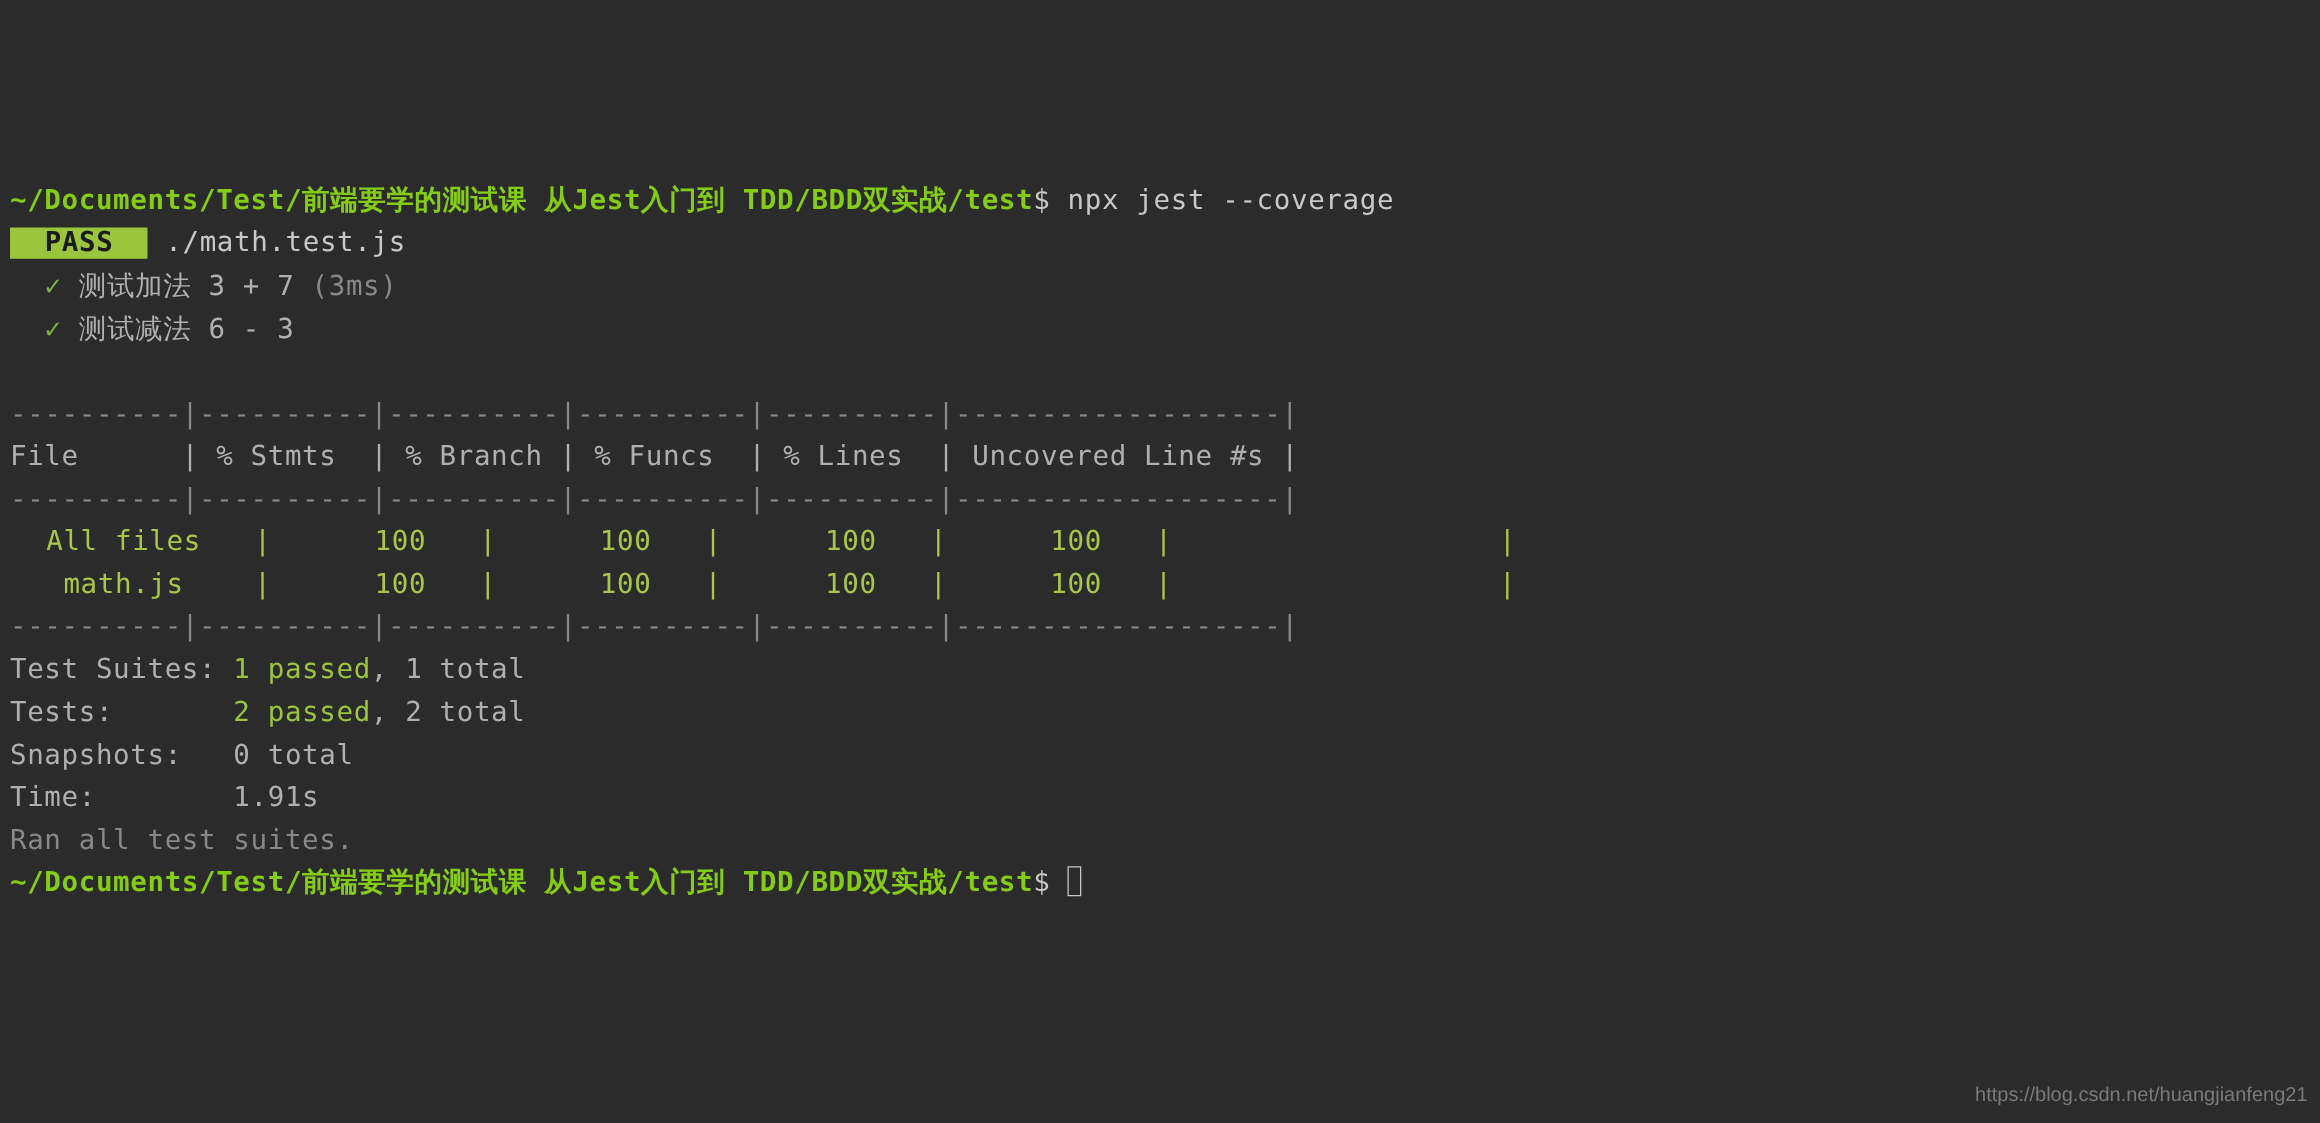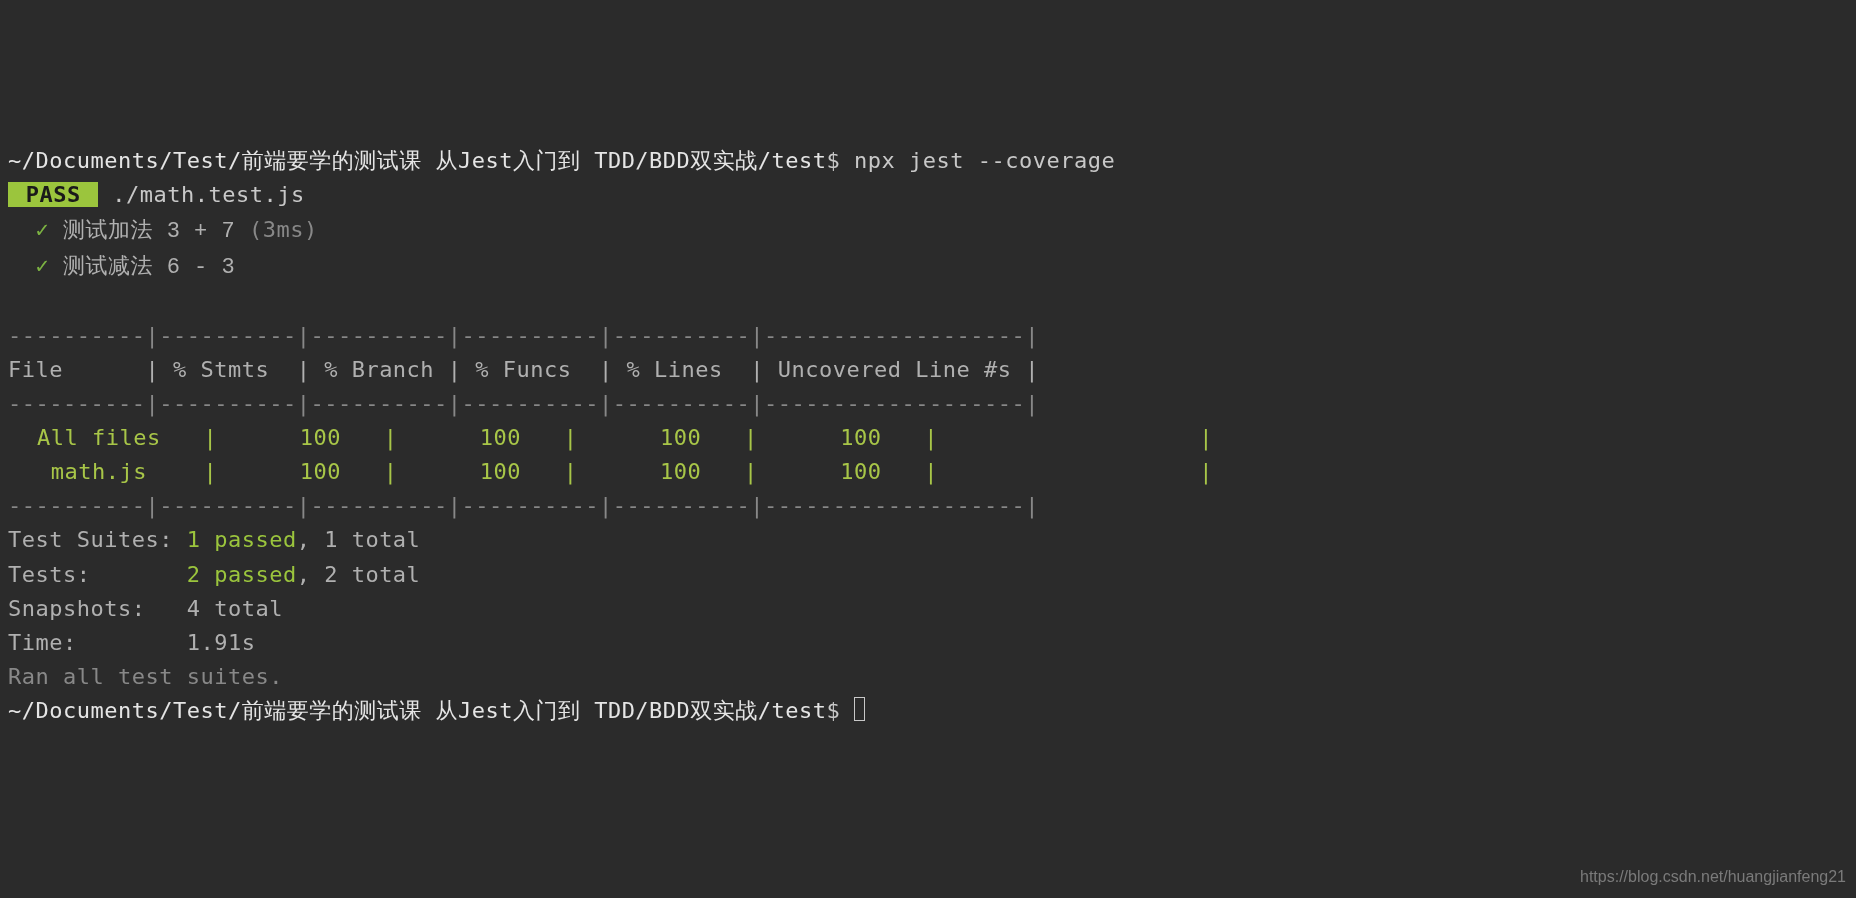--- a/index.html
+++ b/index.html
@@ -11,44 +11,43 @@
       background: #2b2b2b;
       color: #b8b8b8;
       font-family: 'Menlo', 'Monaco', 'Consolas', monospace;
       font-size: 22px;
       line-height: 1.55;
       padding: 8px 8px;
       white-space: pre;
       letter-spacing: 0.5px;
     }
     .prompt {
-      color: #e5e5e5;
-      font-weight: 400;
+      color: #84cc16;
+      font-weight: 700;
     }
     .command {
       color: #c8c8c8;
     }
     .dollar {
       color: #c8c8c8;
     }
     .pass-badge {
       background: #9bc53d;
       color: #1a1a1a;
       font-weight: bold;
-      padding: 0 4px;
+      padding: 0 14px;
     }
     .file-name {
       color: #c8c8c8;
     }
     .check {
       color: #7cb342;
     }
     .test-line {
       color: #b0b0b0;
-      font-family: Liberation Mono, monospace;
     }
     .dim {
       color: #888888;
     }
     .green {
       color: #9bc53d;
       margin-top: 12px;
     }
     .yellowgreen {
       color: #a8c648;
@@ -89,21 +88,21 @@
   <span class="check">✓</span> <span class="test-line">测试减法 6 - 3</span><span class="dim"></span>
 
 <span class="dim">----------|----------|----------|----------|----------|-------------------|</span>
 <span class="header-cell">File      </span><span class="header-cell">| % Stmts  </span><span class="header-cell">| % Branch </span><span class="header-cell">| % Funcs  </span><span class="header-cell">| % Lines  </span><span class="header-cell">| Uncovered Line #s |</span>
 <span class="dim">----------|----------|----------|----------|----------|-------------------|</span>
 <span class="yellowgreen">All files </span><span class="yellowgreen">|      100 </span><span class="yellowgreen">|      100 </span><span class="yellowgreen">|      100 </span><span class="yellowgreen">|      100 </span><span class="yellowgreen">|                   |</span>
 <span class="yellowgreen"> math.js  </span><span class="yellowgreen">|      100 </span><span class="yellowgreen">|      100 </span><span class="yellowgreen">|      100 </span><span class="yellowgreen">|      100 </span><span class="yellowgreen">|                   |</span>
 <span class="dim">----------|----------|----------|----------|----------|-------------------|</span>
 <span class="summary-label">Test Suites: </span><span class="green">1 passed</span><span class="summary-label">, 1 total</span>
 <span class="summary-label">Tests:       </span><span class="green">2 passed</span><span class="summary-label">, 2 total</span>
-<span class="summary-label">Snapshots:   </span><span class="summary-label">4 total</span>
+<span class="summary-label">Snapshots:   </span><span class="summary-label">0 total</span>
 <span class="summary-label">Time:        </span><span class="summary-label">1.91s</span>
 <span class="dim">Ran all test suites.</span>
 <span class="prompt">~/Documents/Test/前端要学的测试课 从Jest入门到 TDD/BDD双实战/test</span><span class="dollar">$</span> <span class="cursor"></span></div>
 
 <div class="watermark">https://blog.csdn.net/huangjianfeng21</div>
 
 
 
 
 </body></html>

